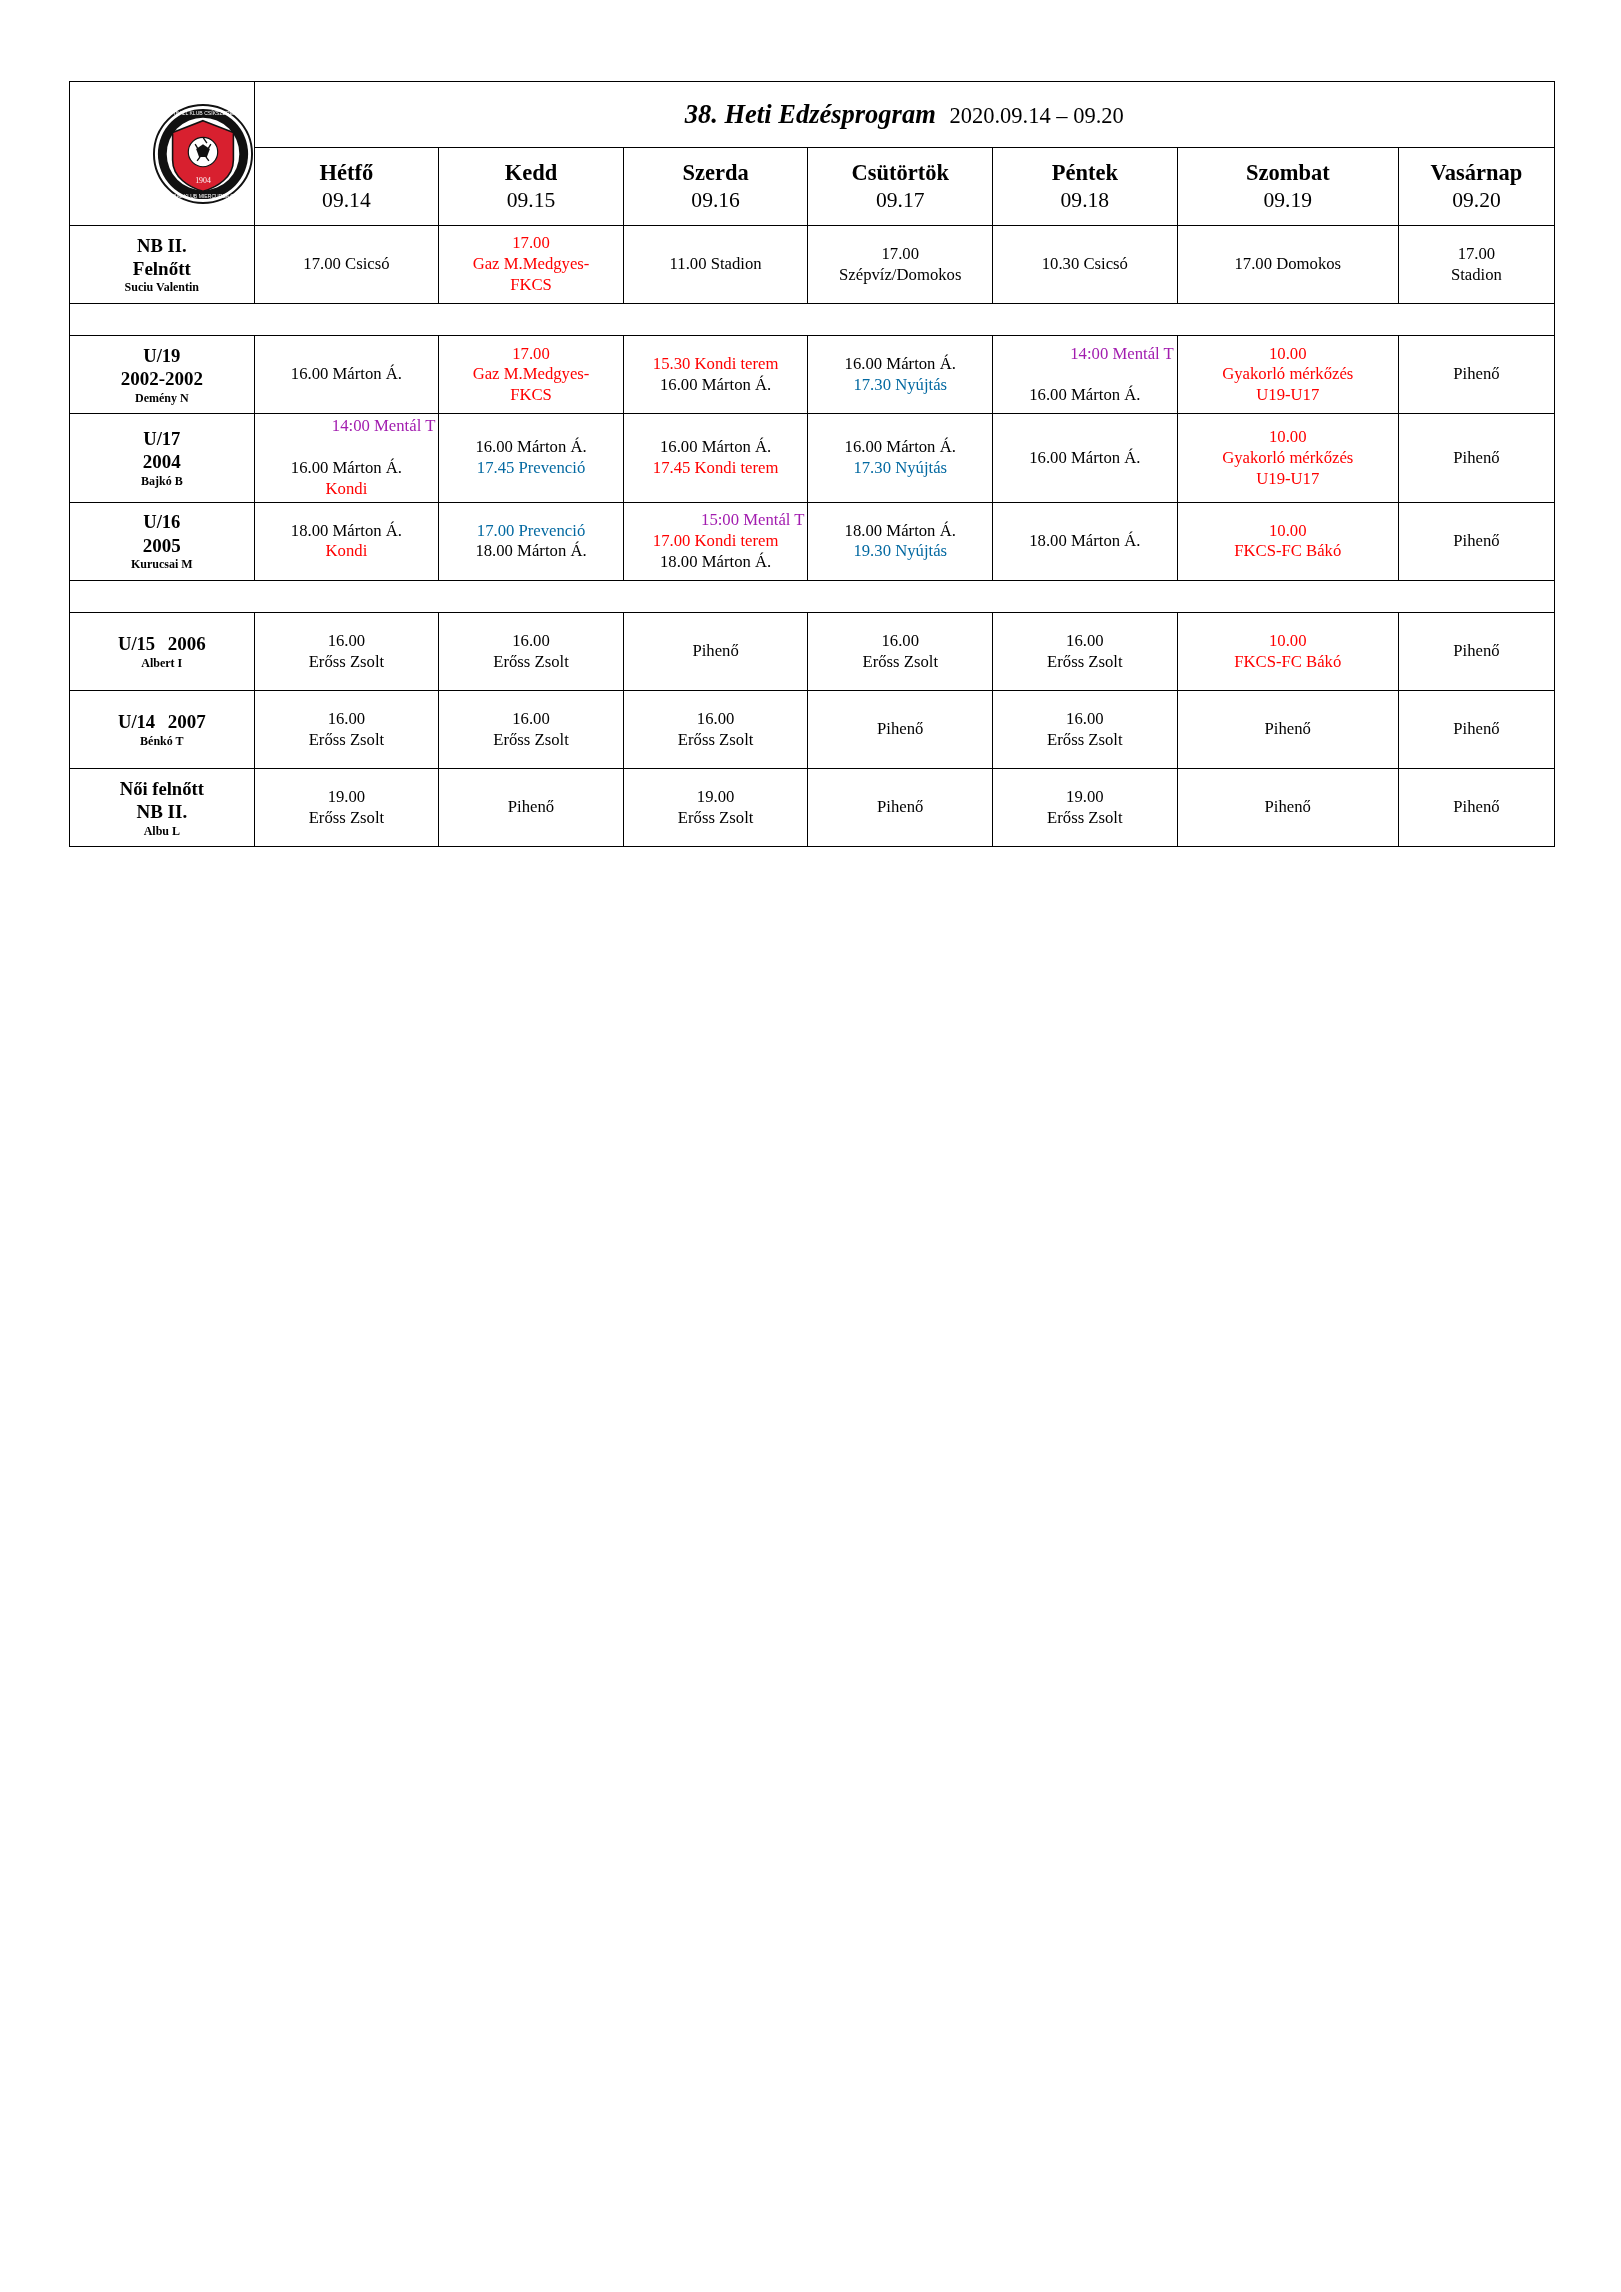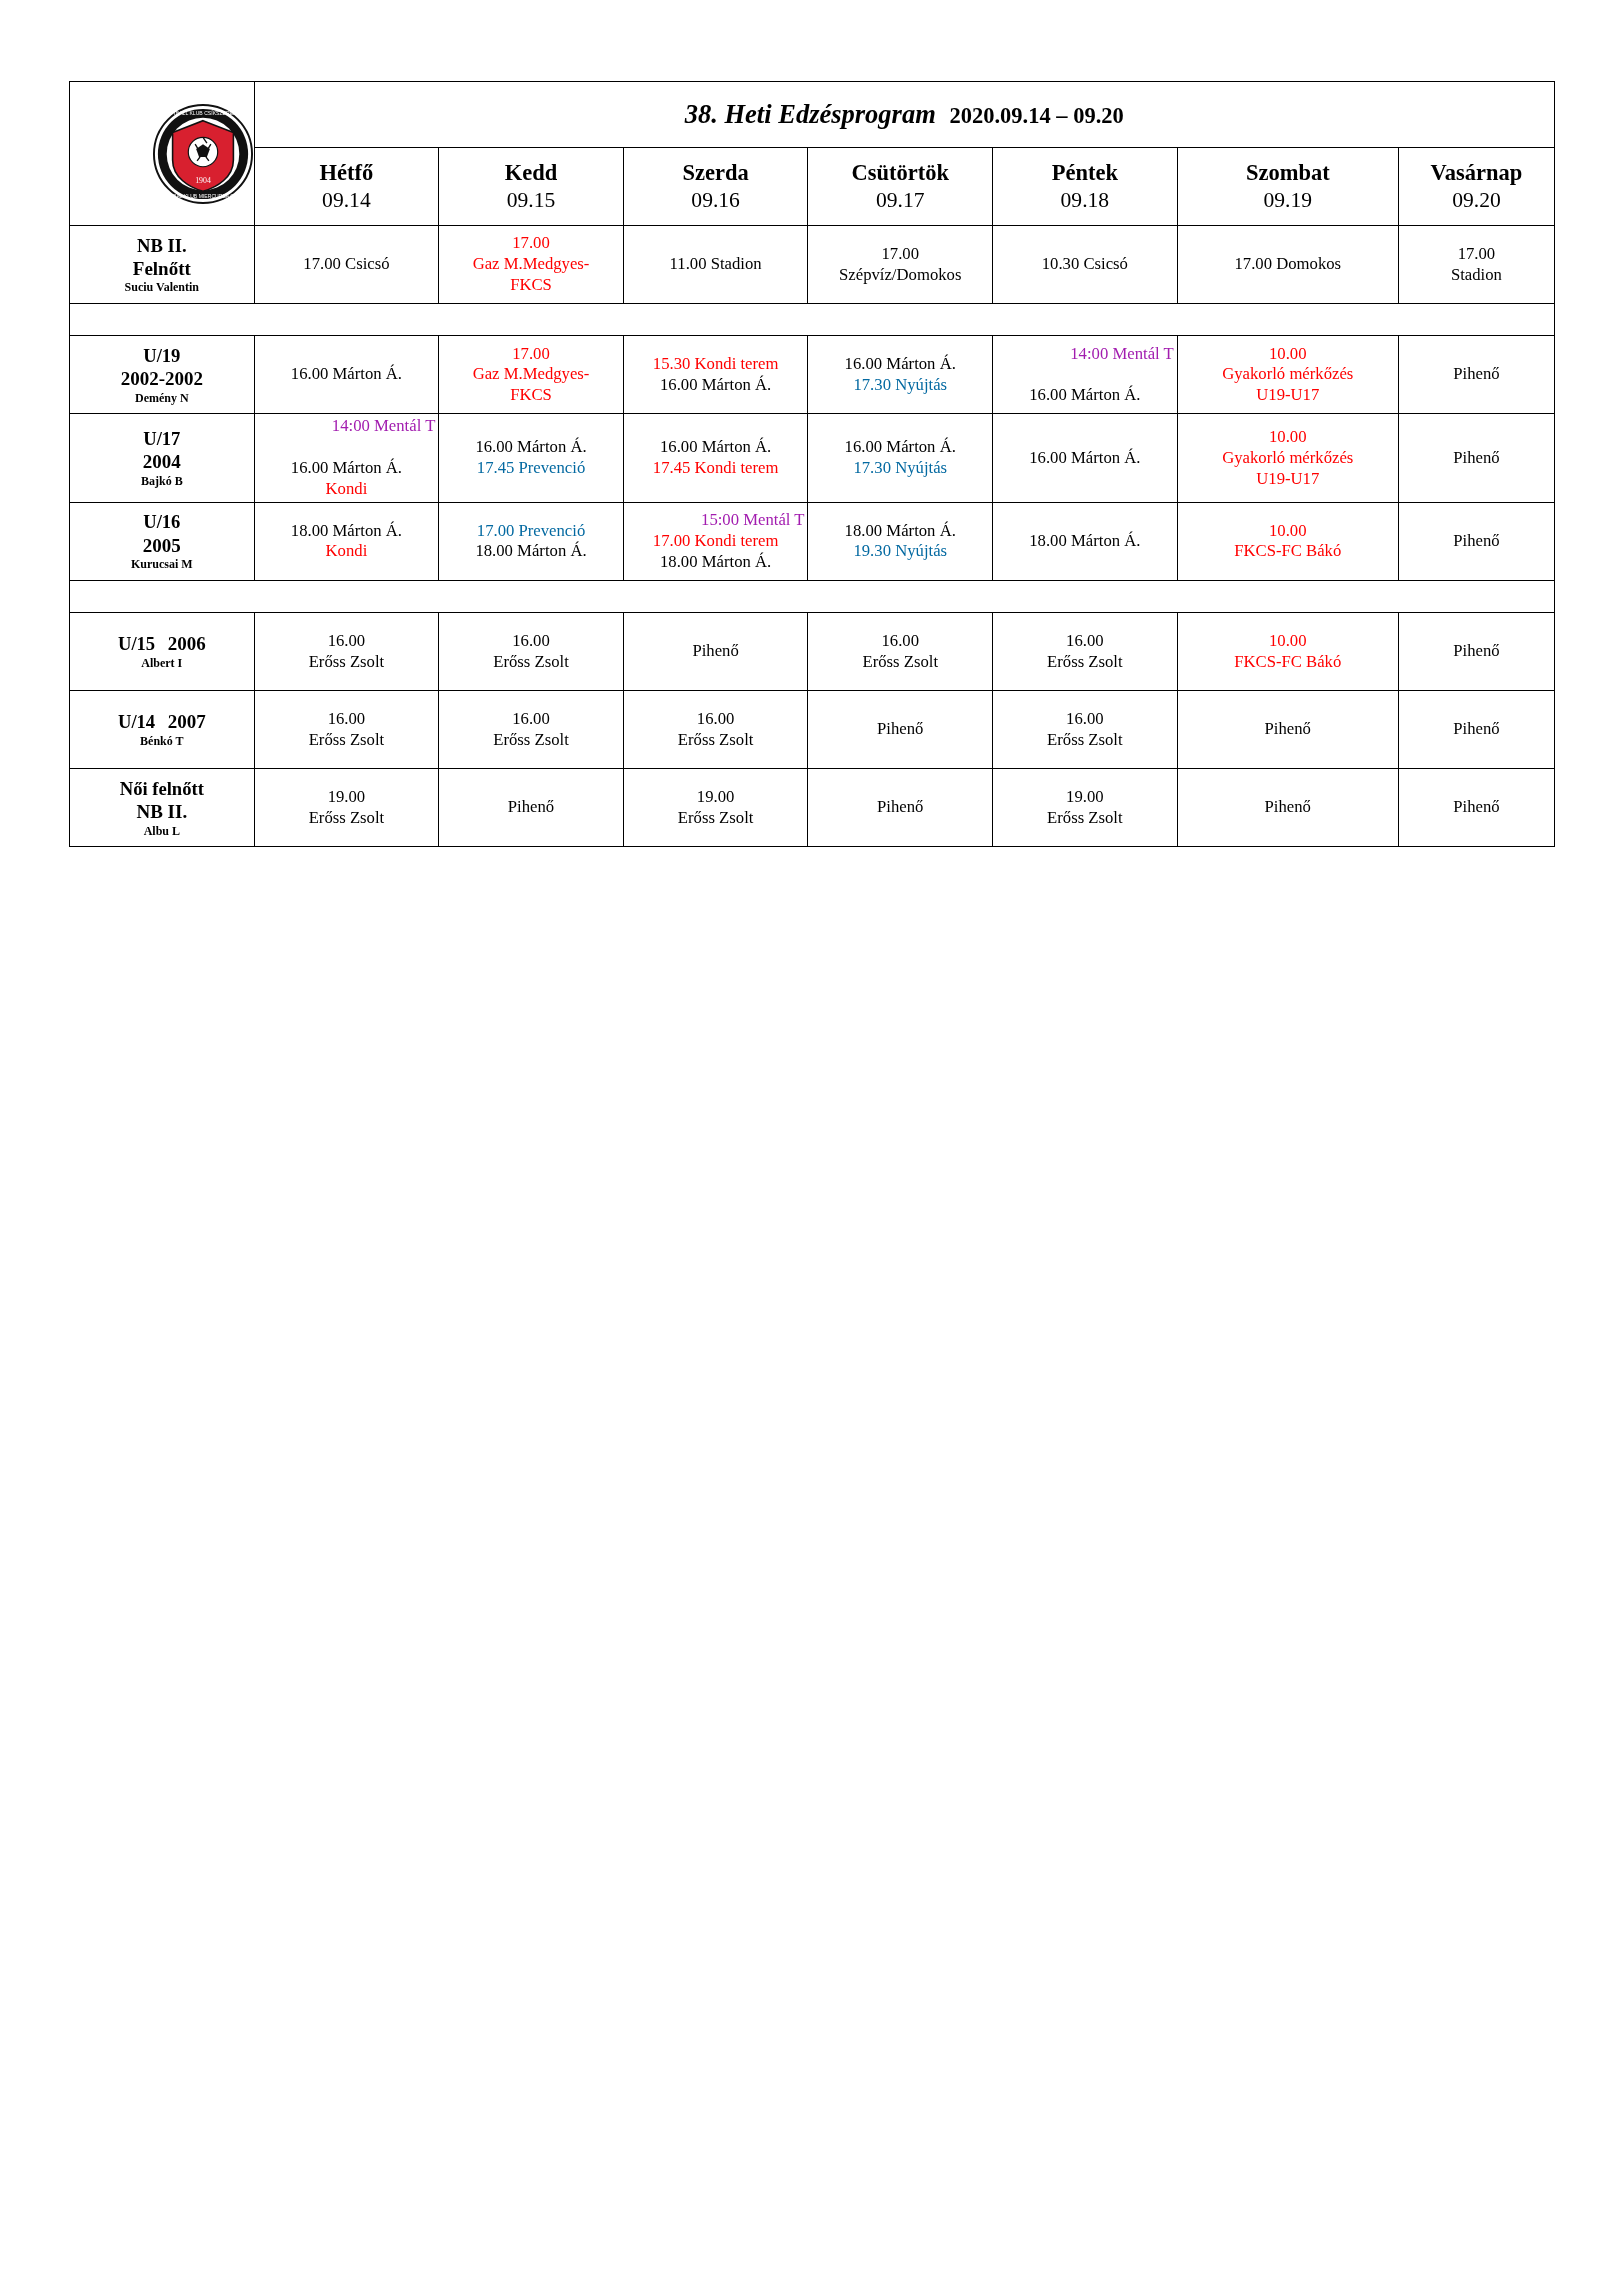--- a/index.html
+++ b/index.html
@@ -60,21 +60,21 @@
   }
   .title-main {
     font-style: italic;
     font-weight: bold;
     font-size: 26.5px;
     margin-top: 28px;
   }
   .title-sub {
     font-size: 22.5px;
     font-style: normal;
-    font-weight: bold;
+    font-weight: normal;
     margin-left: 13.7px;
   }
   .dayhead {
     height: 73px;
   }
   .dayname {
     font-weight: bold;
     font-size: 22.5px;
     display: block;
   }

